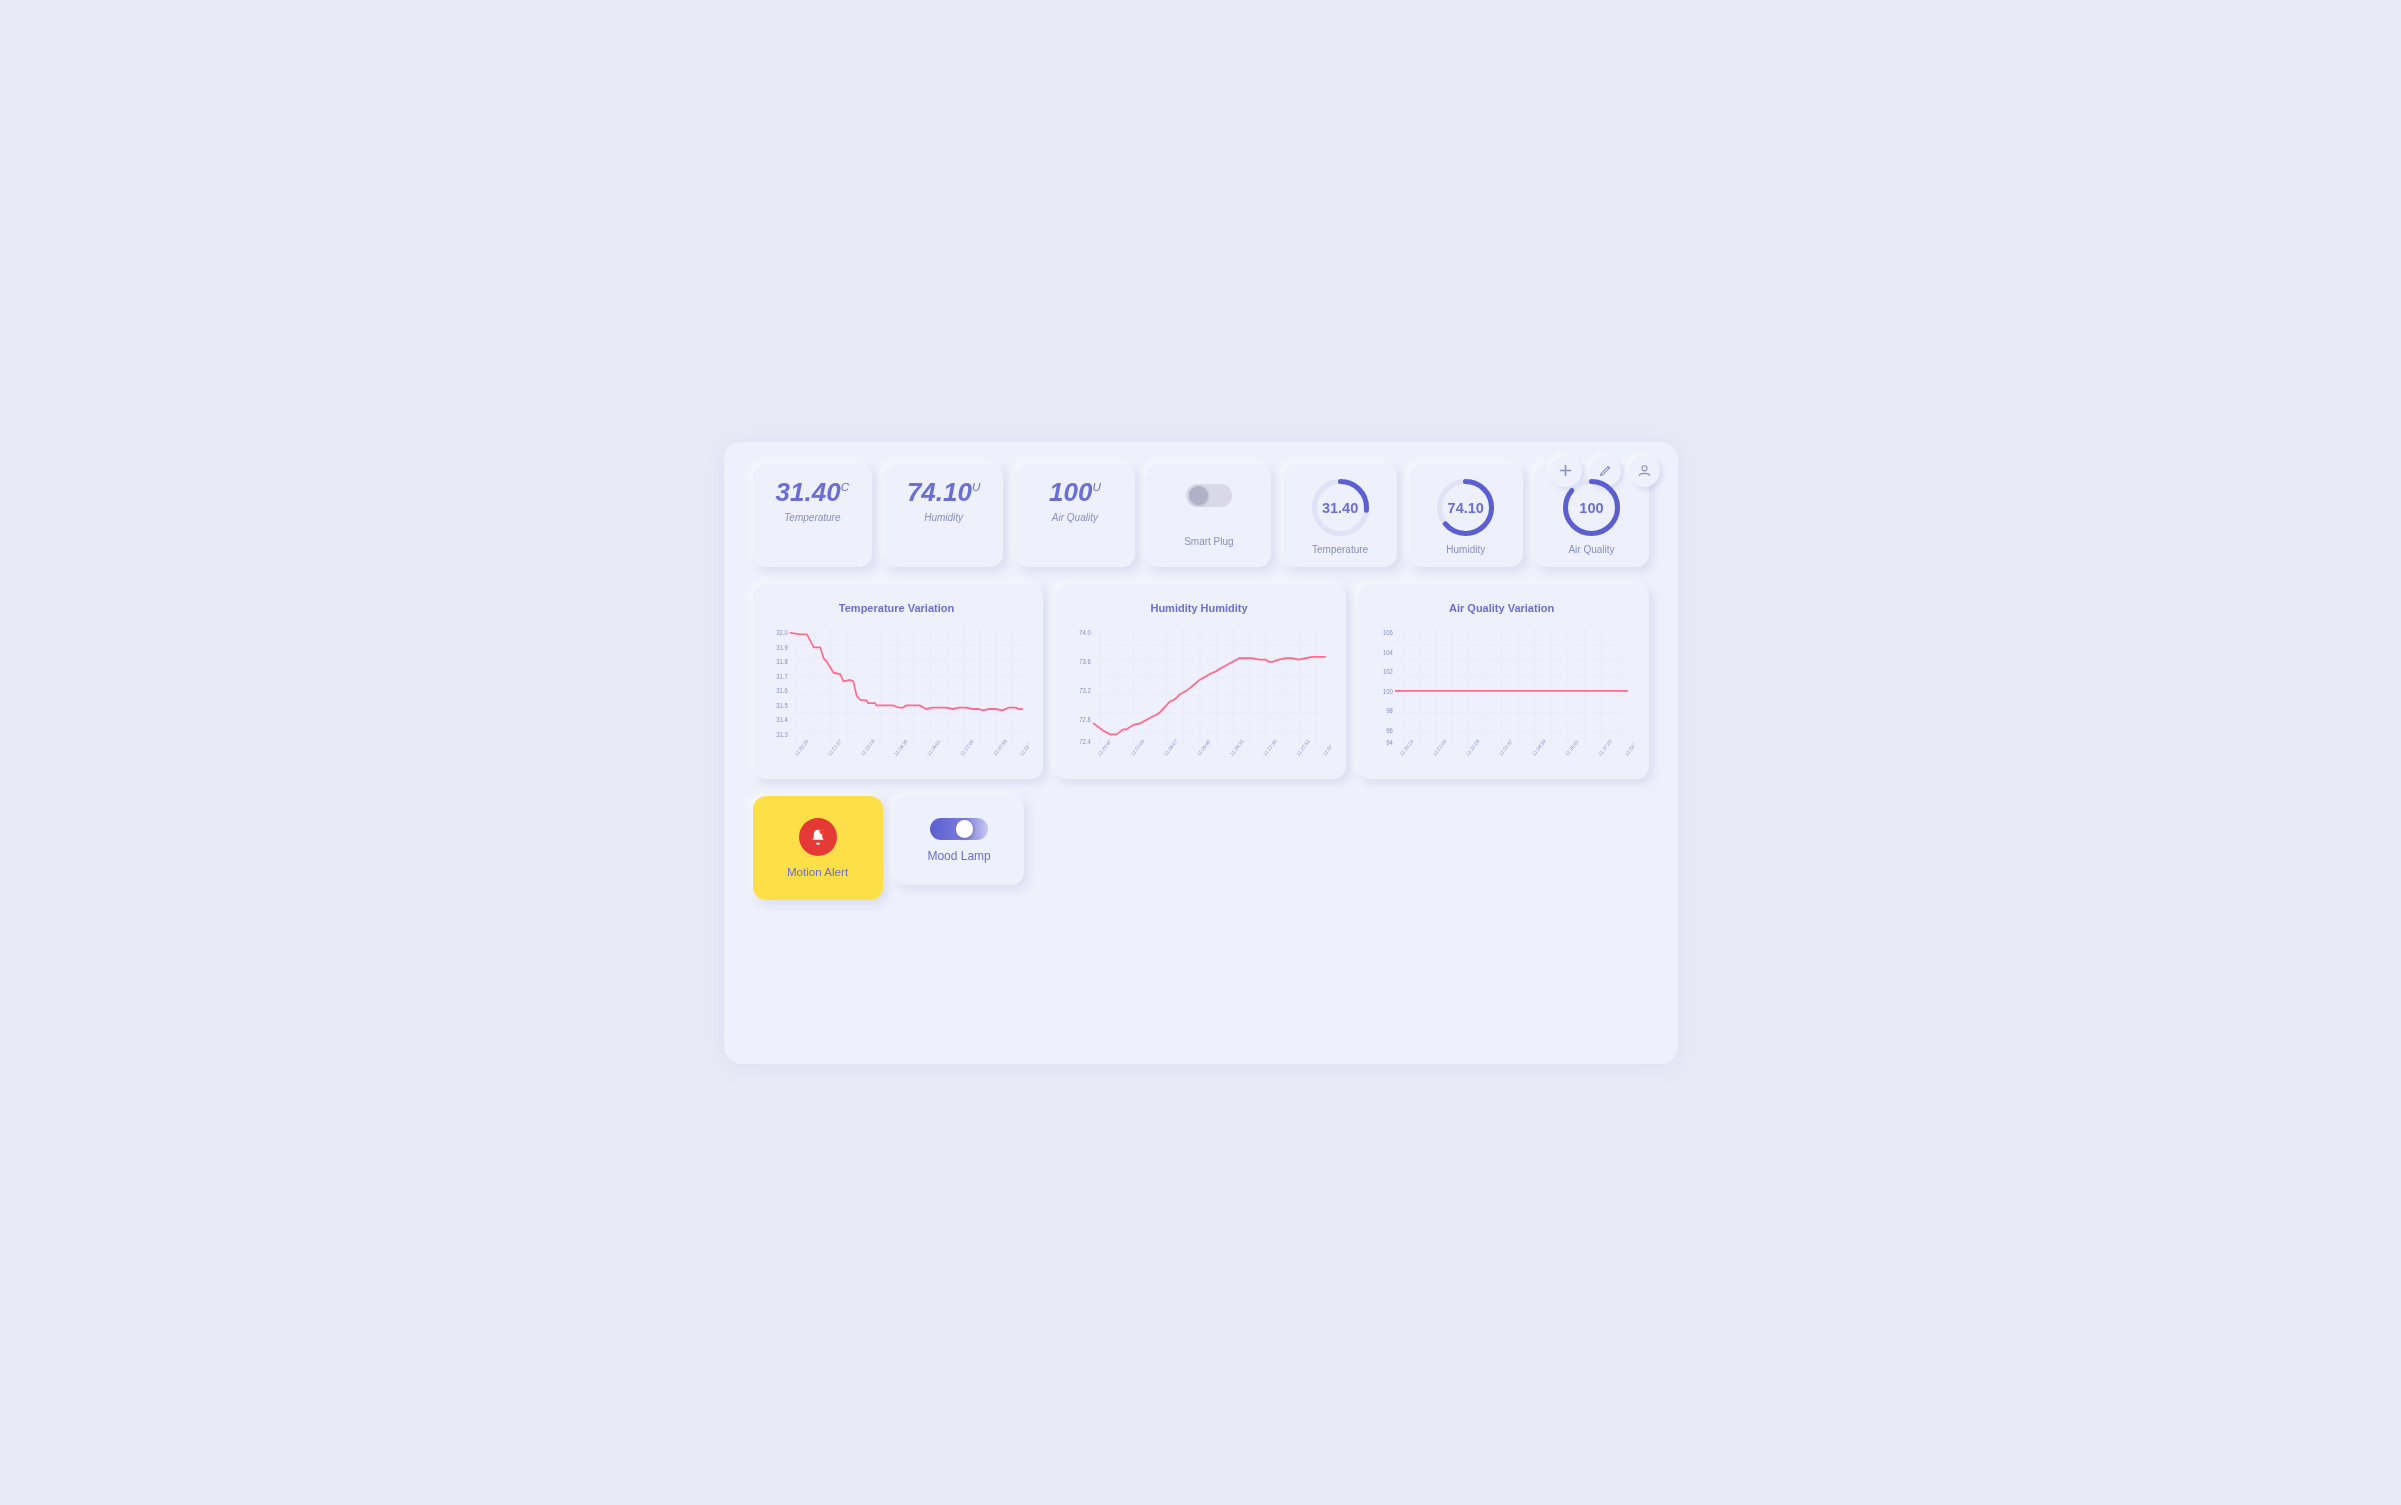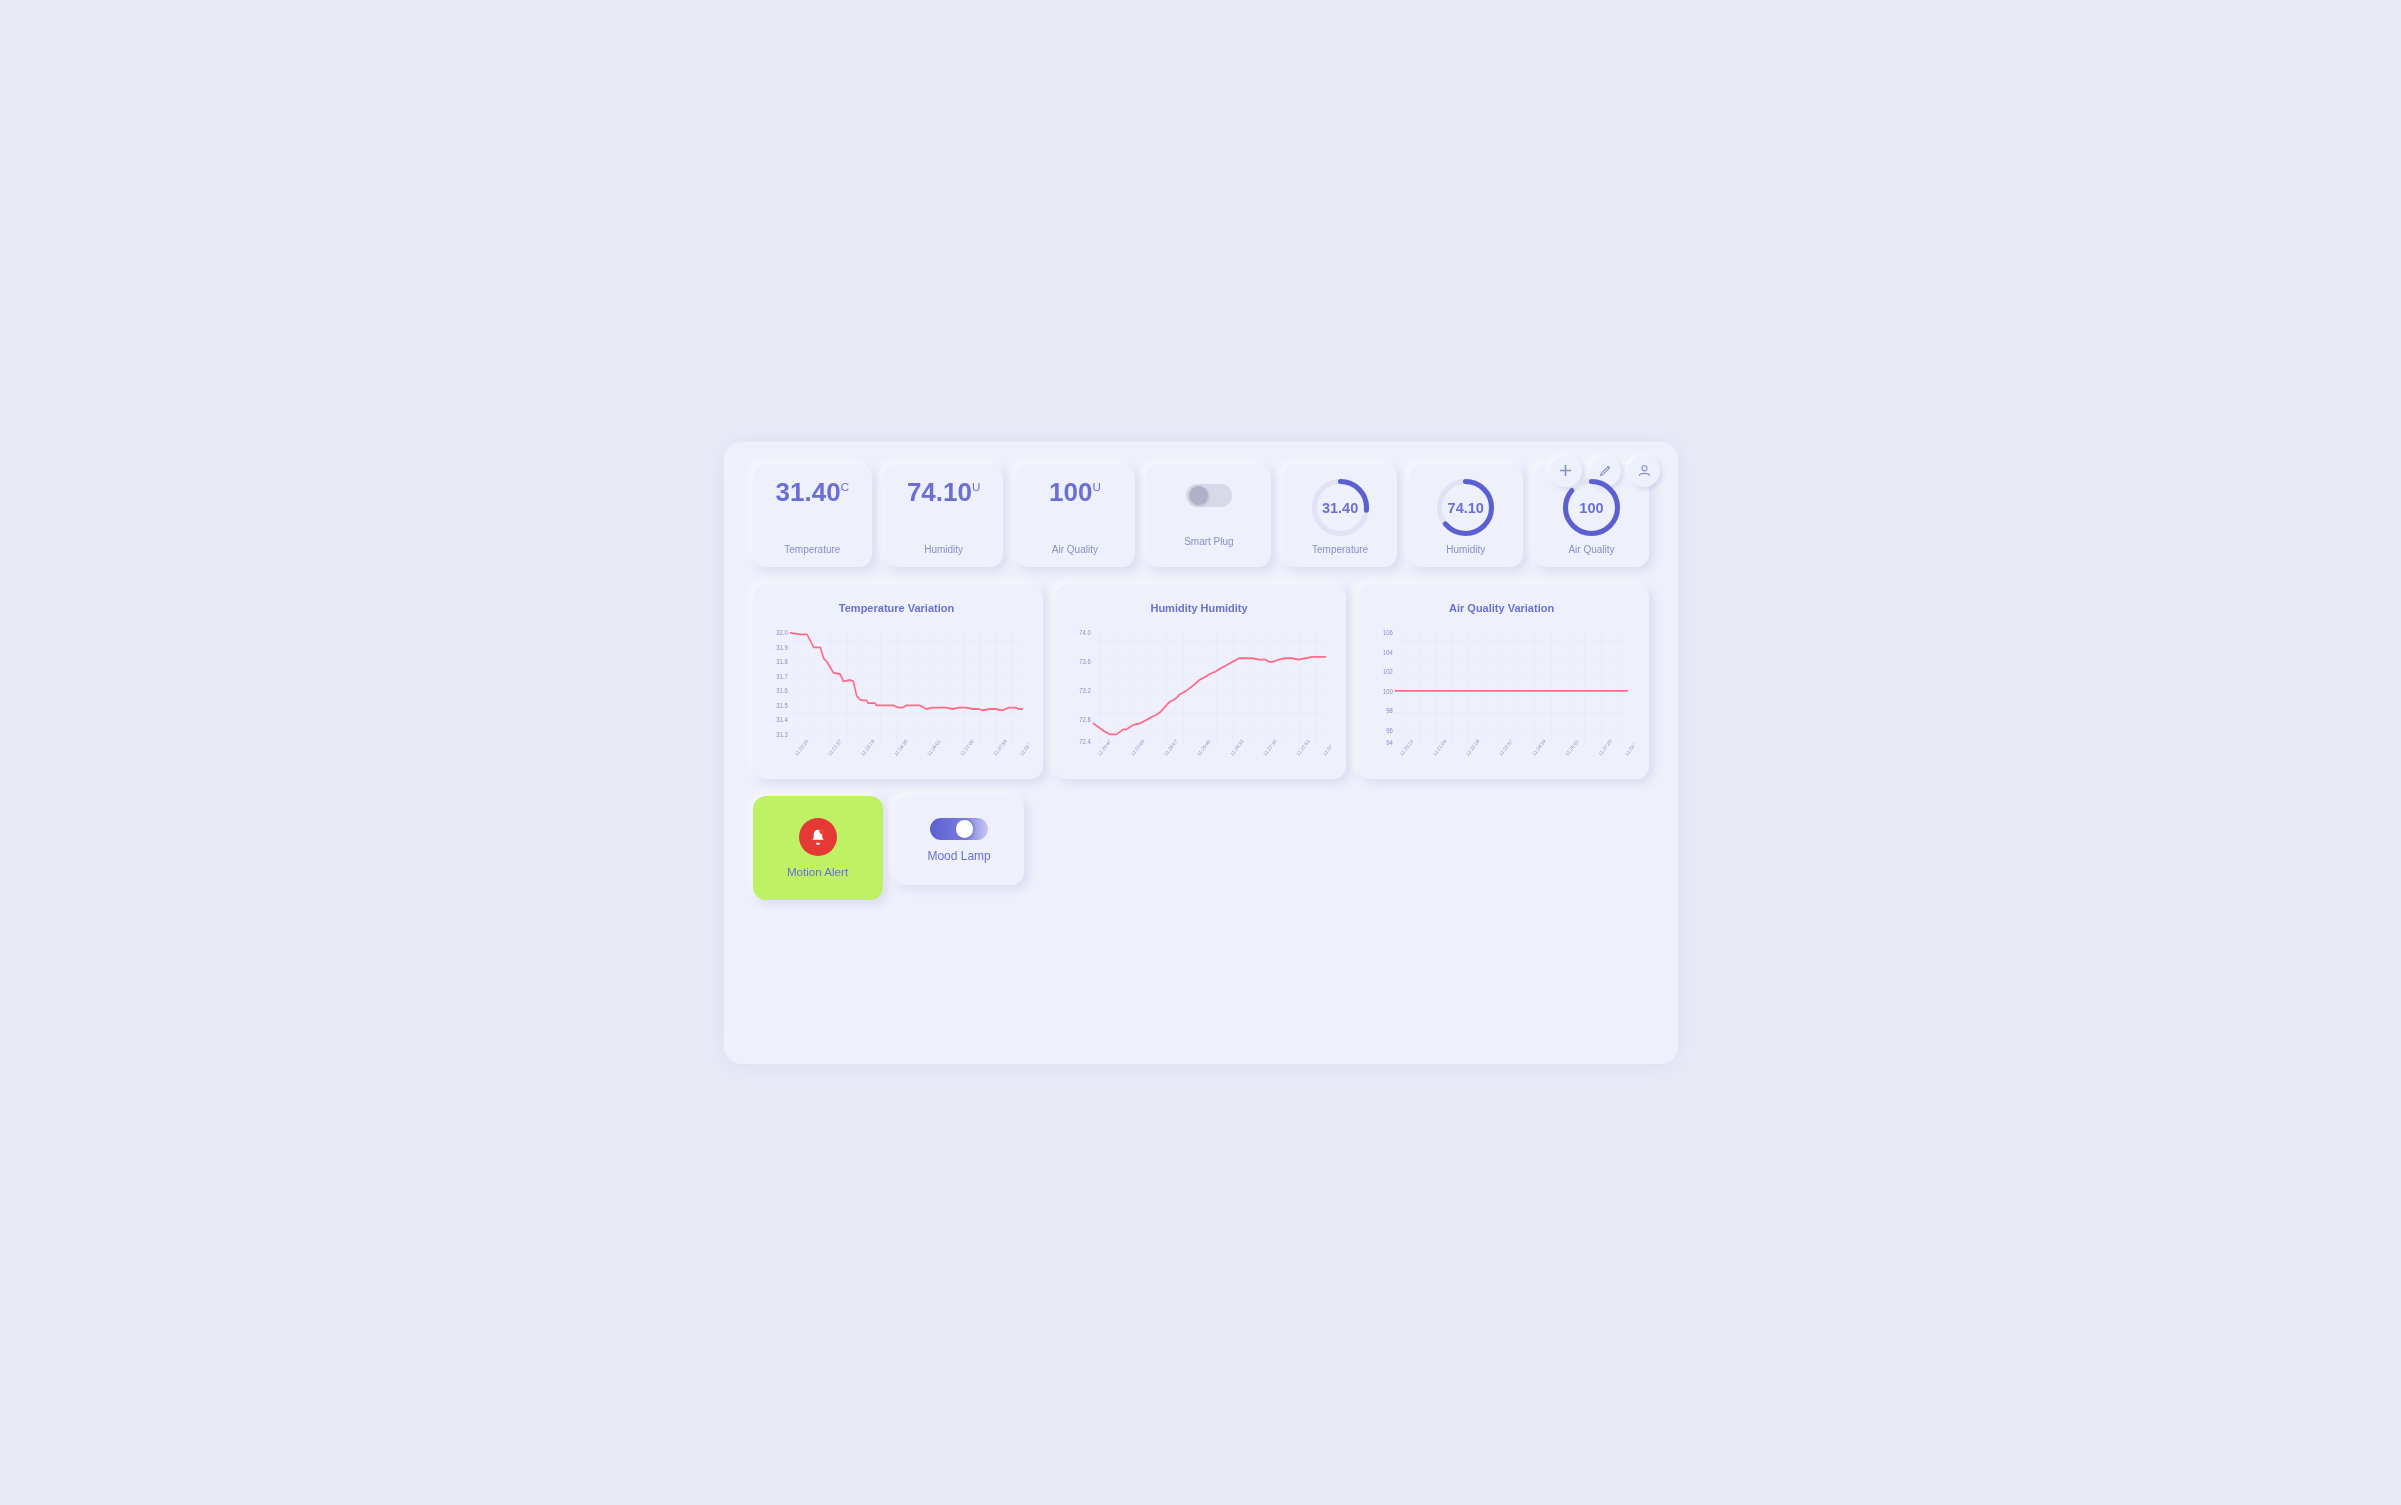--- a/index.html
+++ b/index.html
@@ -60,21 +60,22 @@
     .stat-card {
       background: #eef0fb;
       border-radius: 13px;
       padding: 14.5px 17.3px 11.6px 17.3px;
       flex: 1;
       min-width: 94px;
       box-shadow: 3.6px 3.6px 10px rgba(160,160,210,0.25), -2.9px -2.9px 7.2px rgba(255,255,255,0.75);
       display: flex;
       flex-direction: column;
       align-items: center;
-      justify-content: space-between;
+      justify-content: flex-start;
+      font-style: italic;
     }
     .stat-value {
       font-size: 26px;
       font-weight: 700;
       color: #6b6fd4;
       line-height: 1.1;
     }
     .stat-unit {
       font-size: 11.6px;
       font-weight: 400;
@@ -178,21 +179,21 @@
       width: 100%;
       height: 145px;
     }
     
     .bottom-cards-row {
       display: flex;
       gap: 11.6px;
       align-items: flex-start;
     }
     .motion-card {
-      background: #bef264;
+      background: #fde047;
       border-radius: 13px;
       padding: 22px 17.3px;
       width: 130px;
       box-shadow: 3.6px 3.6px 10px rgba(160,160,210,0.25), -2.9px -2.9px 7.2px rgba(255,255,255,0.75);
       display: flex;
       flex-direction: column;
       align-items: center;
       gap: 8.7px;
     }
     .bell-icon-wrapper {

